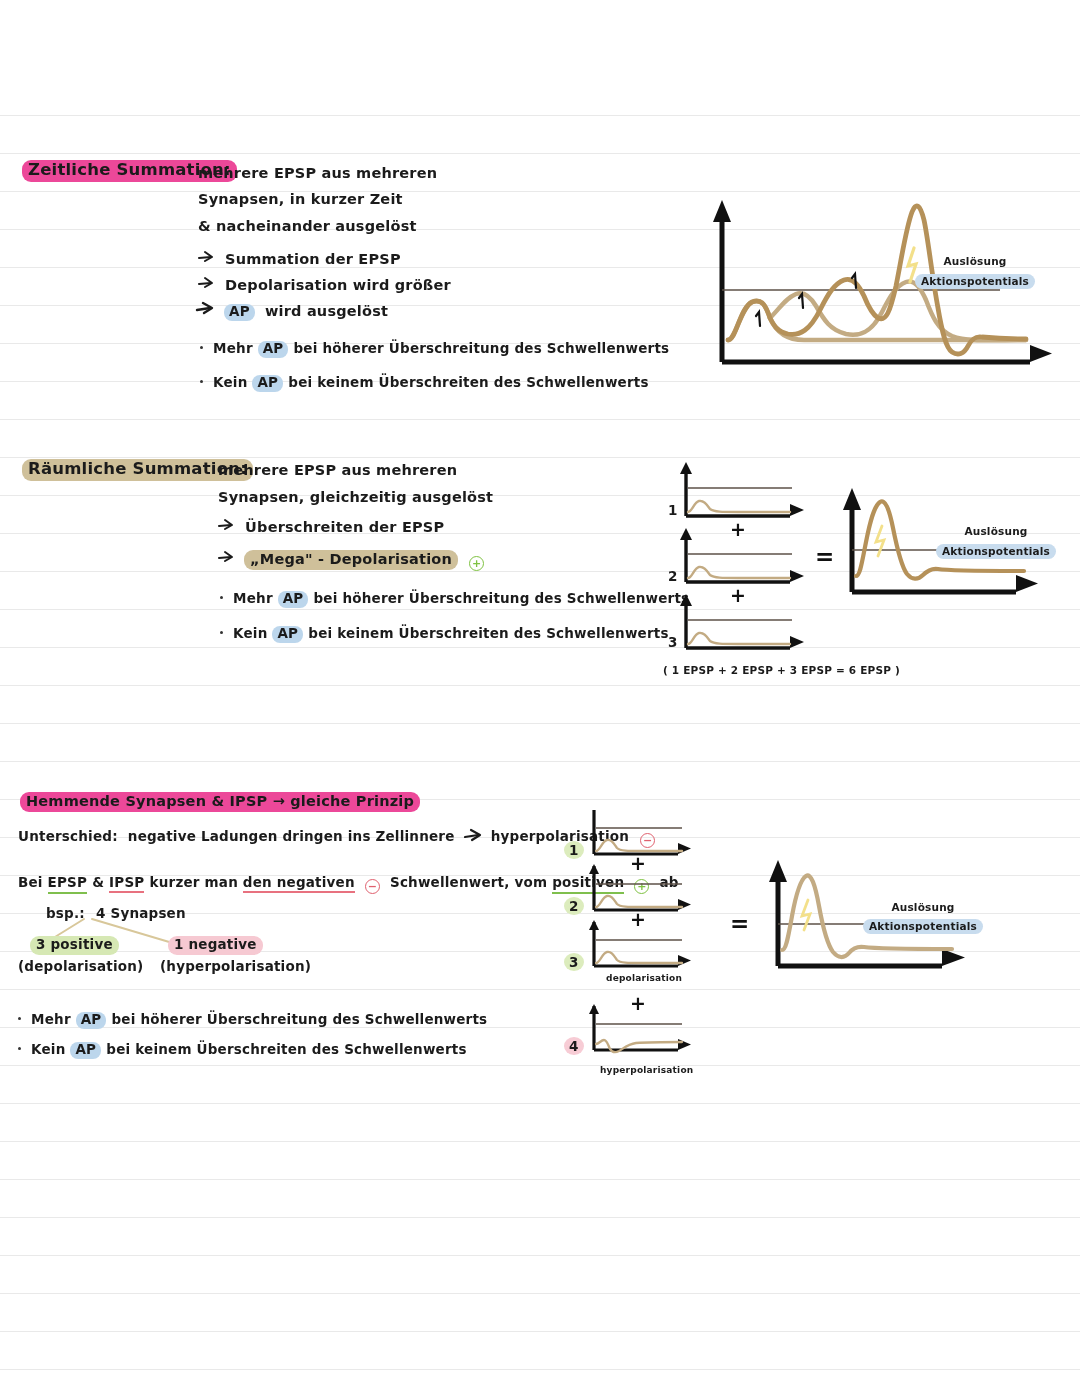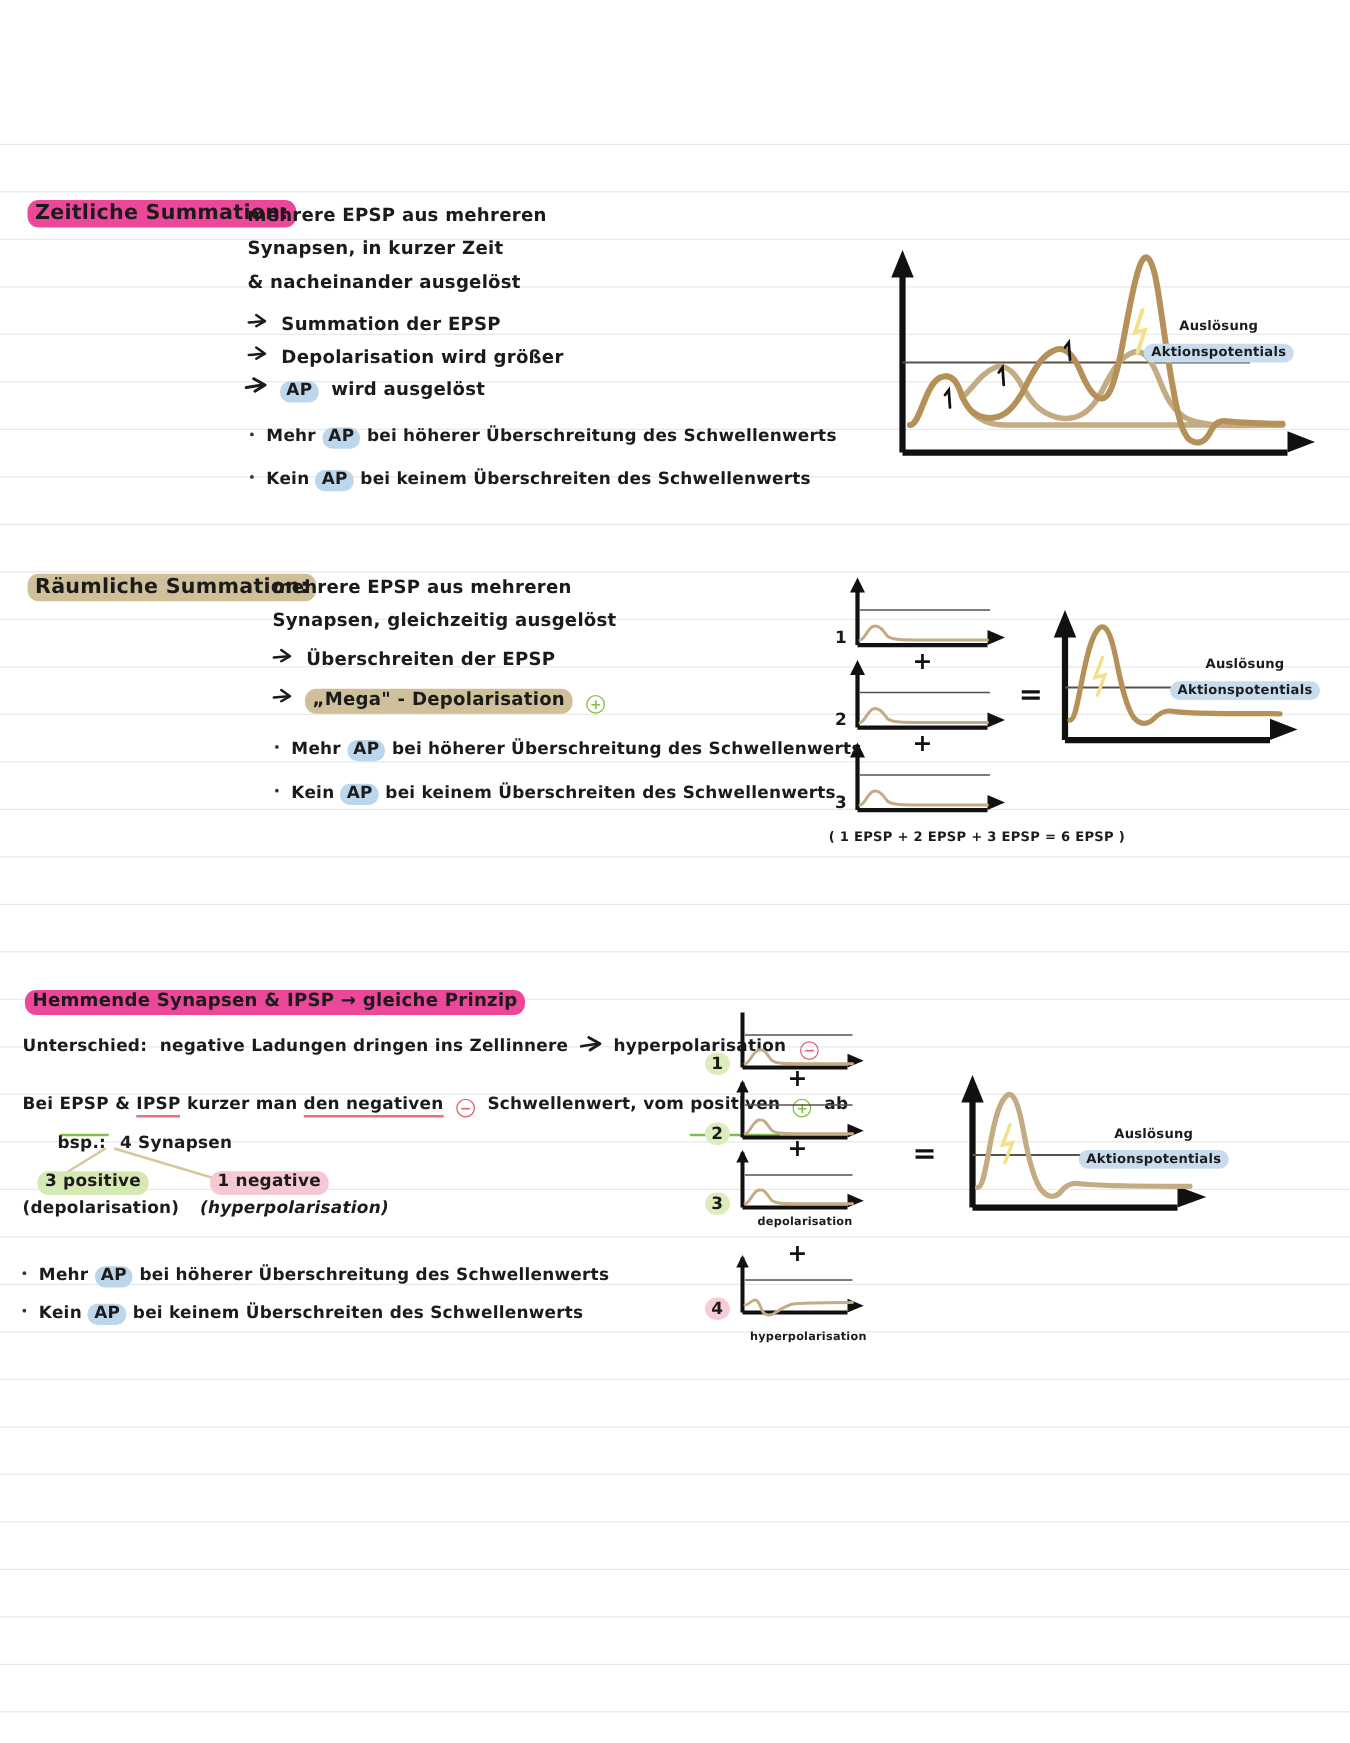--- a/index.html
+++ b/index.html
@@ -51,21 +51,21 @@
   .chip {
     display:inline-block;
     padding:1px 5px 2px 5px;
     border-radius:8px;
     background:#bcd6ec;
   }
   .chip-green { background:#dcecbd; border-radius:50%; padding:1px 5px; }
   .chip-pink  { background:#f7ccd5; border-radius:50%; padding:1px 5px; }
 
   
-  .u-green { border-bottom:2px solid #7fbf4d; padding-bottom:16px;margin-top:16px; }
+  .u-green { border-bottom:2px solid #7fbf4d; padding-bottom:2px;margin-top:16px; }
   .u-red   { border-bottom:2px solid #e8717f; padding-bottom:1px; }
   .u-dark  { border-bottom:1.5px solid #4a4a4a; padding-bottom:1px; }
 
   .bullet-dot {
     display:inline-block; width:3px; height:3px; border-radius:50%;
     background:#333; vertical-align:middle; margin-right:5px; margin-bottom:3px;
   }
 
   .plus-sym { font-size:19px; font-weight:700; color:#111; }
   .eq-sym   { font-size:23px; font-weight:700; color:#111; }
@@ -371,21 +371,21 @@
     </svg>
 
     <div class="abs" style="left:30px; top:934px;">
       <span class="hl hl-green hw hw-sm">3 positive</span>
     </div>
     <div class="abs hw hw-sm" style="left:18px; top:960px;">(depolarisation)</div>
 
     <div class="abs" style="left:168px; top:934px;">
       <span class="hl hl-pink hw hw-sm">1 negative</span>
     </div>
-    <div class="abs hw hw-sm" style="left:160px; top:960px;font-style:italic;">(hyperpolarisation)</div>
+    <div class="abs hw hw-sm" style="left:160px; top:960px;">(hyperpolarisation)</div>
 
     <div class="abs" style="left:18px; top:1009px;">
       <span class="bullet-dot"></span>
       <span class="hw hw-sm">Mehr </span>
       <span class="chip hw hw-sm">AP</span>
       <span class="hw hw-sm"> bei höherer  Überschreitung des Schwellenwerts</span>
     </div>
     <div class="abs" style="left:18px; top:1039px;">
       <span class="bullet-dot"></span>
       <span class="hw hw-sm">Kein </span>

